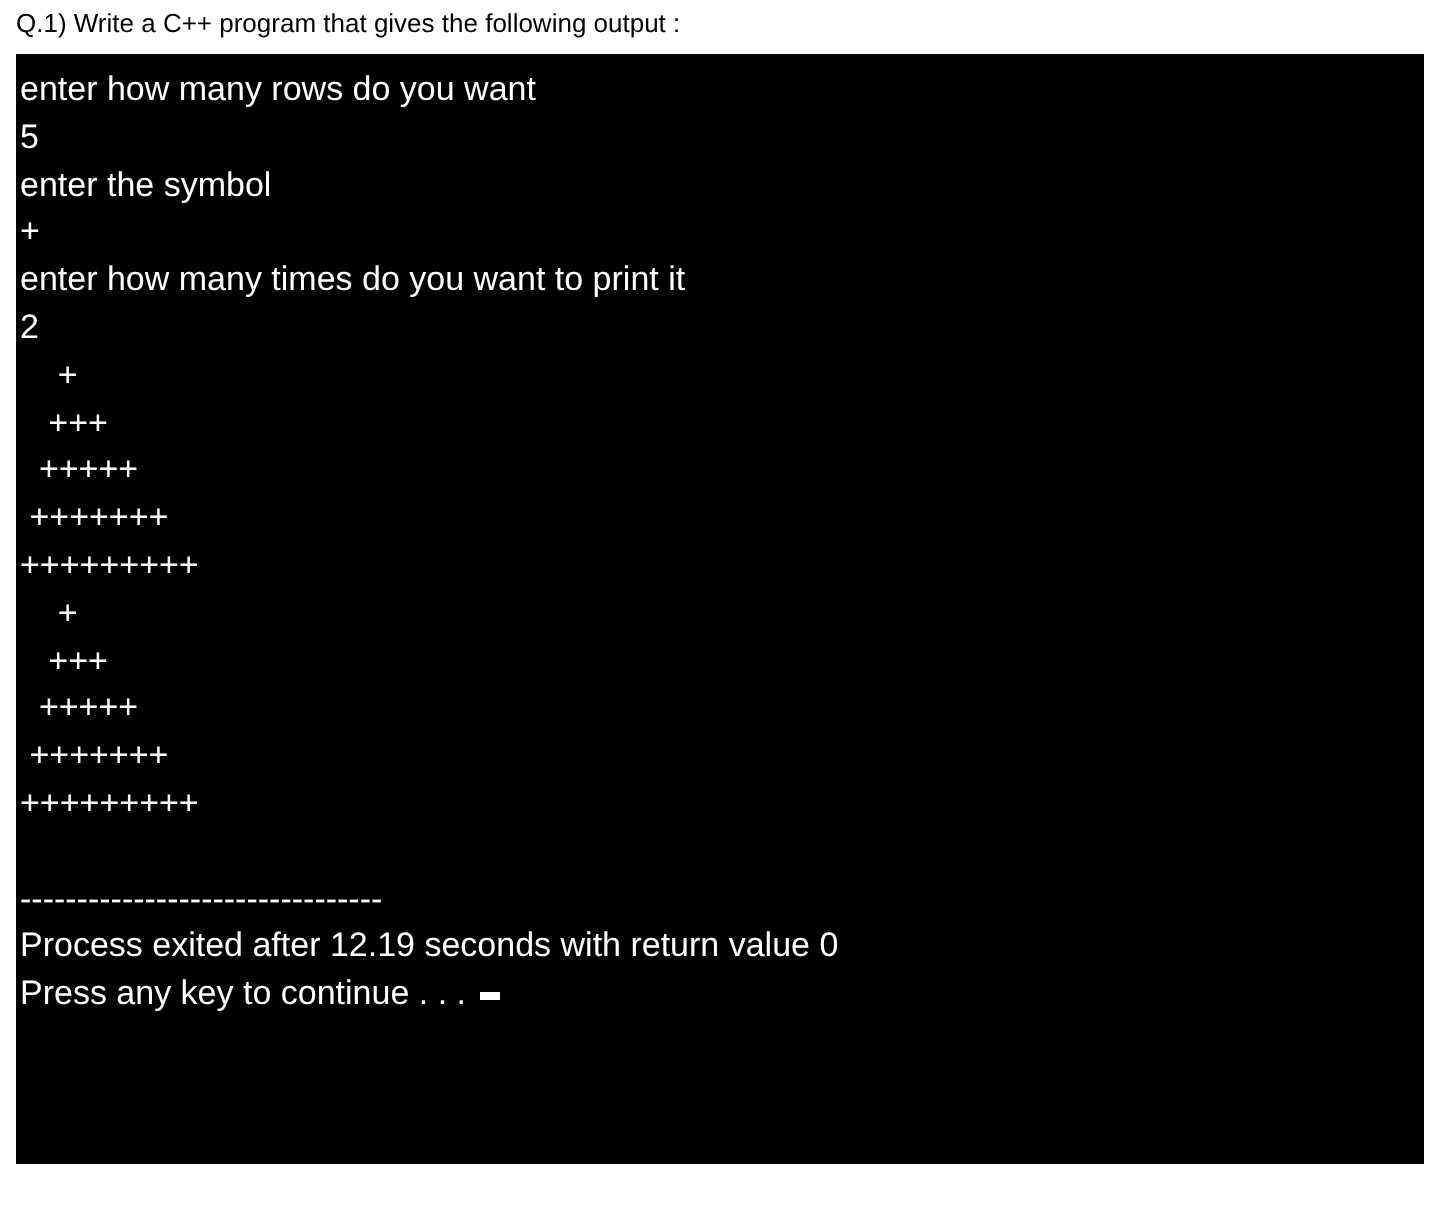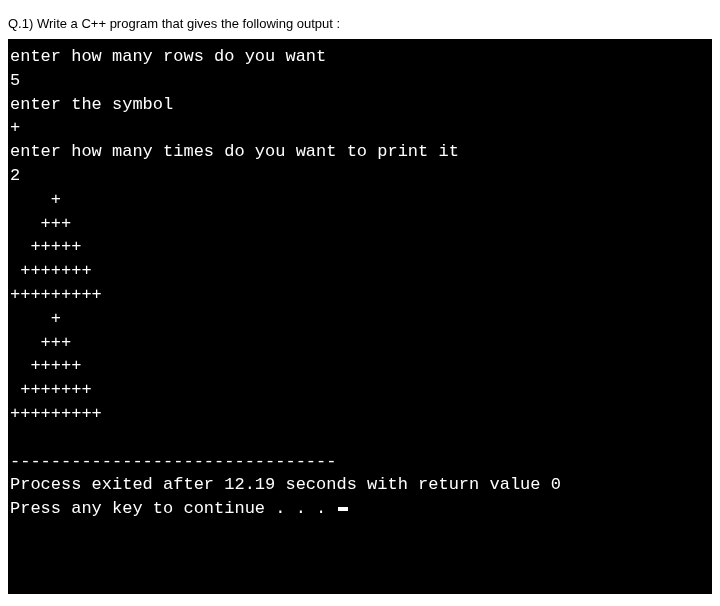--- a/index.html
+++ b/index.html
@@ -8,29 +8,29 @@
       box-sizing: border-box;
     }
     body {
       background: #fff;
       font-family: Arial, sans-serif;
       width: 720px;
       height: 606px;
       overflow: hidden;
     }
     .question-header {
-      padding: 16px 8px 8px 8px;
+      padding: 4px 8px 8px 8px;
       font-size: 13px;
       color: #000;
       font-weight: 500;
     }
     .console {
       background: #000;
       color: #fff;
-      font-family: Liberation Mono, monospace;
+      font-family: Liberation Sans, sans-serif;
       font-size: 17px;
       padding: 6px 2px;
       margin: 0 8px 16px 8px;
       line-height: 1.4;
       white-space: pre;
       min-height: 555px;
     }
     .console-line {
       display: block;
     }

